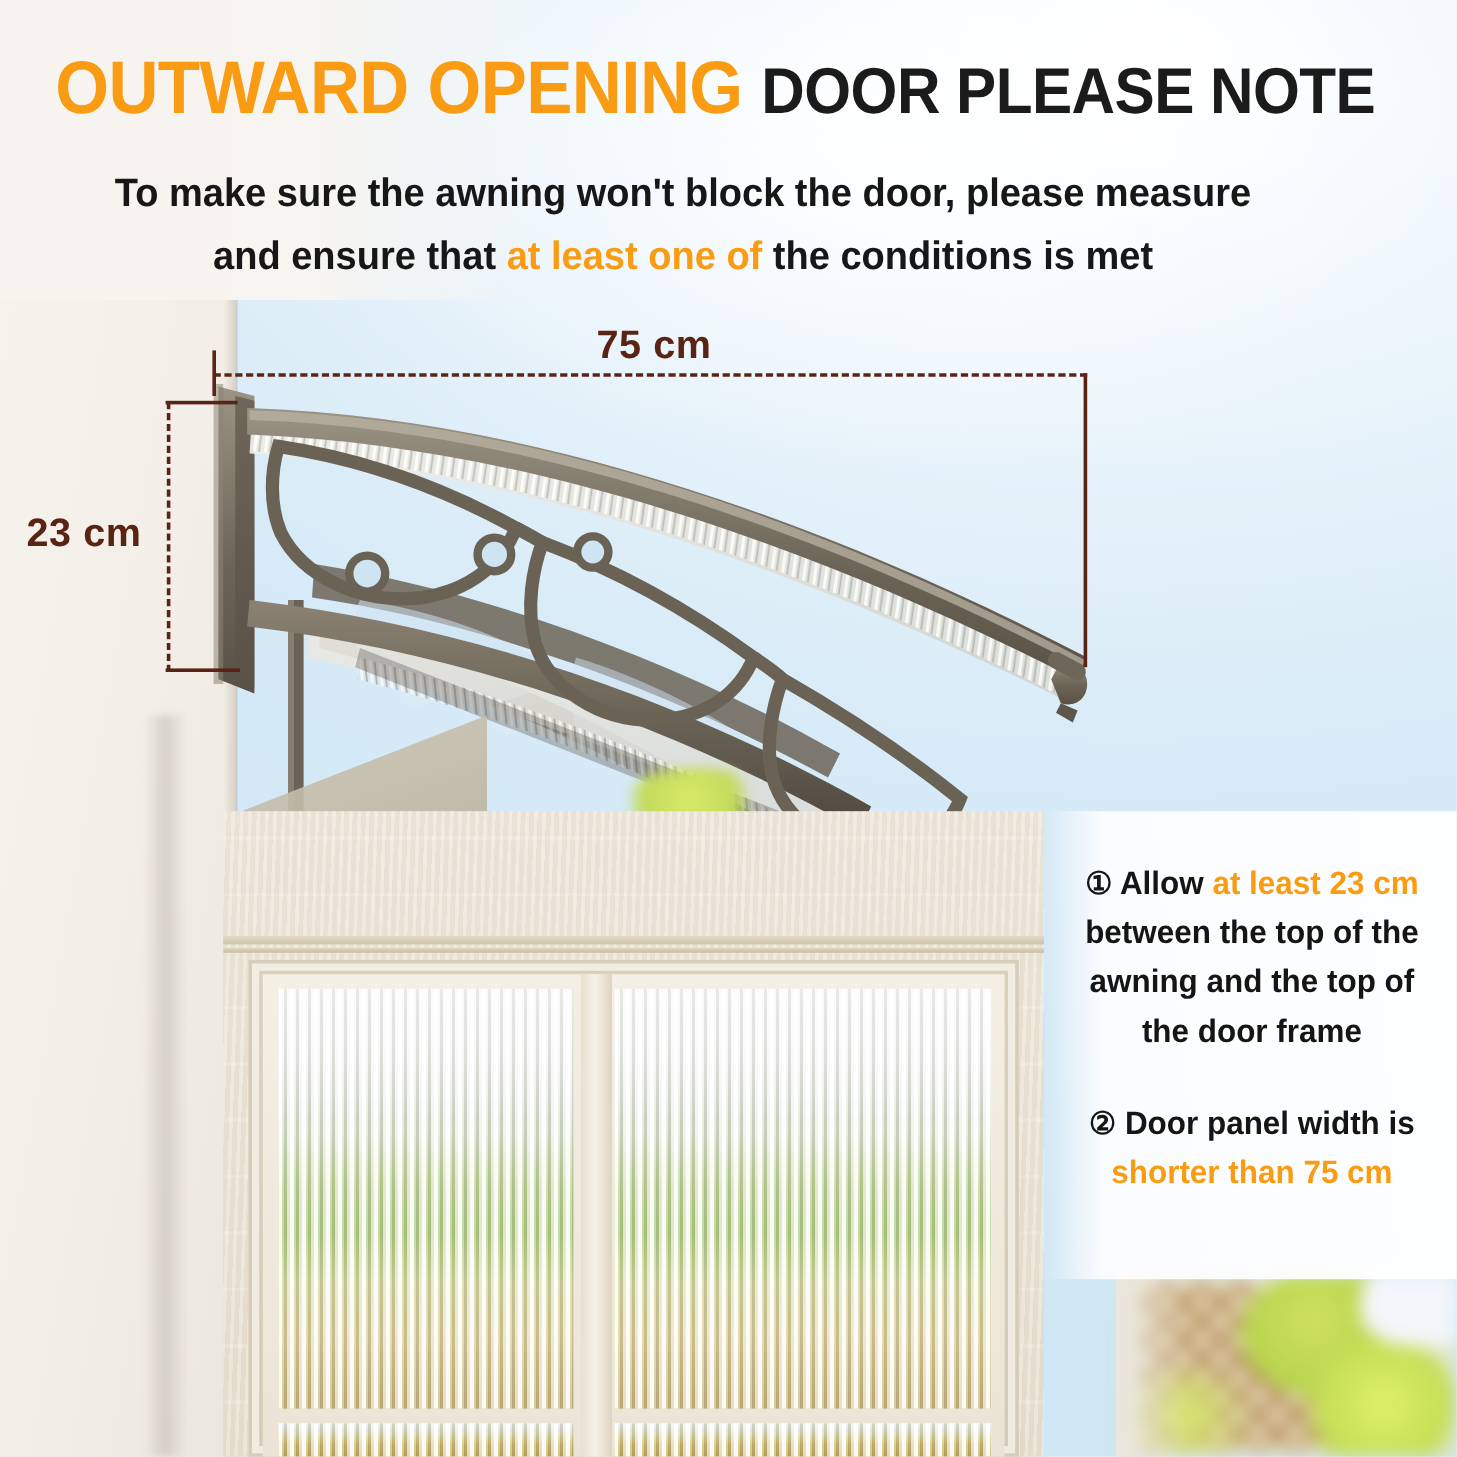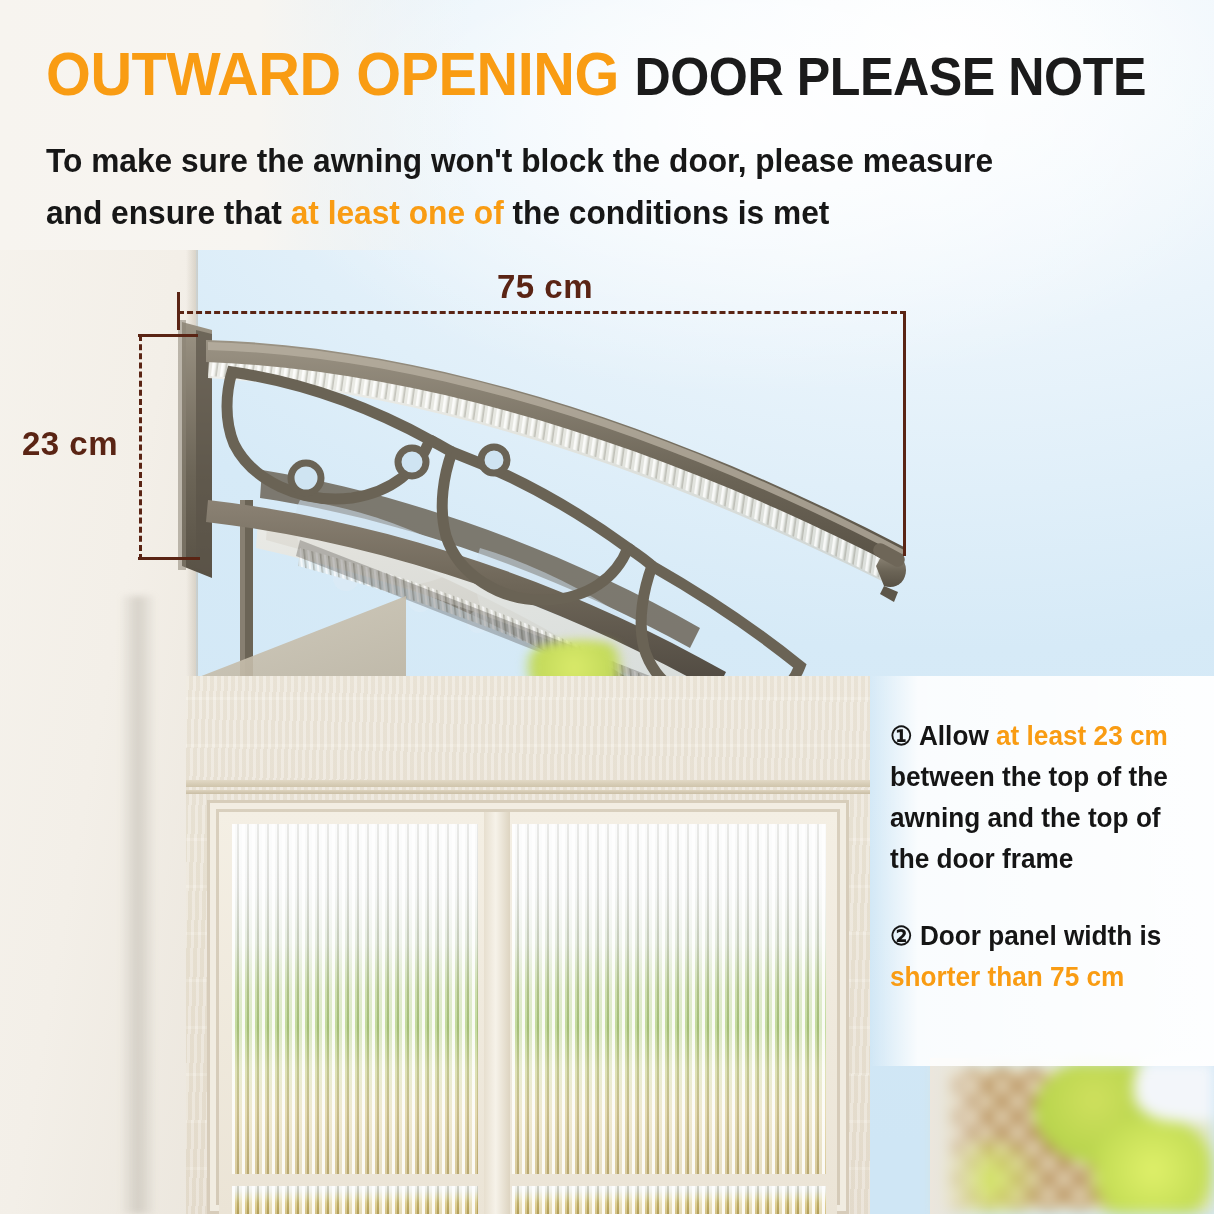--- a/index.html
+++ b/index.html
@@ -1,21 +1,21 @@
 <!DOCTYPE html>
 <html><head>
 <meta charset="utf-8">
 <style>
   html,body{margin:0;padding:0;}
   body{
     width:1214px;height:1214px;overflow:hidden;
     font-family:"Liberation Sans",sans-serif;
     background:#eef6fb;
   }
-  #stage{position:relative;width:1214px;height:1214px;overflow:hidden;}
+  #stage{position:relative;width:1214px;height:1214px;overflow:hidden;text-align:center;}
 
   
   .sky{
     position:absolute;inset:0;
     background:
       radial-gradient(150% 90% at 78% 4%, #ffffff 0%, #eaf4fb 26%, #d6eaf7 55%, #cfe6f5 100%);
   }
   .sky-haze{
     position:absolute;left:0;top:0;width:1214px;height:700px;
     background:radial-gradient(60% 55% at 62% 18%, rgba(255,255,255,.92) 0%, rgba(255,255,255,0) 70%);

